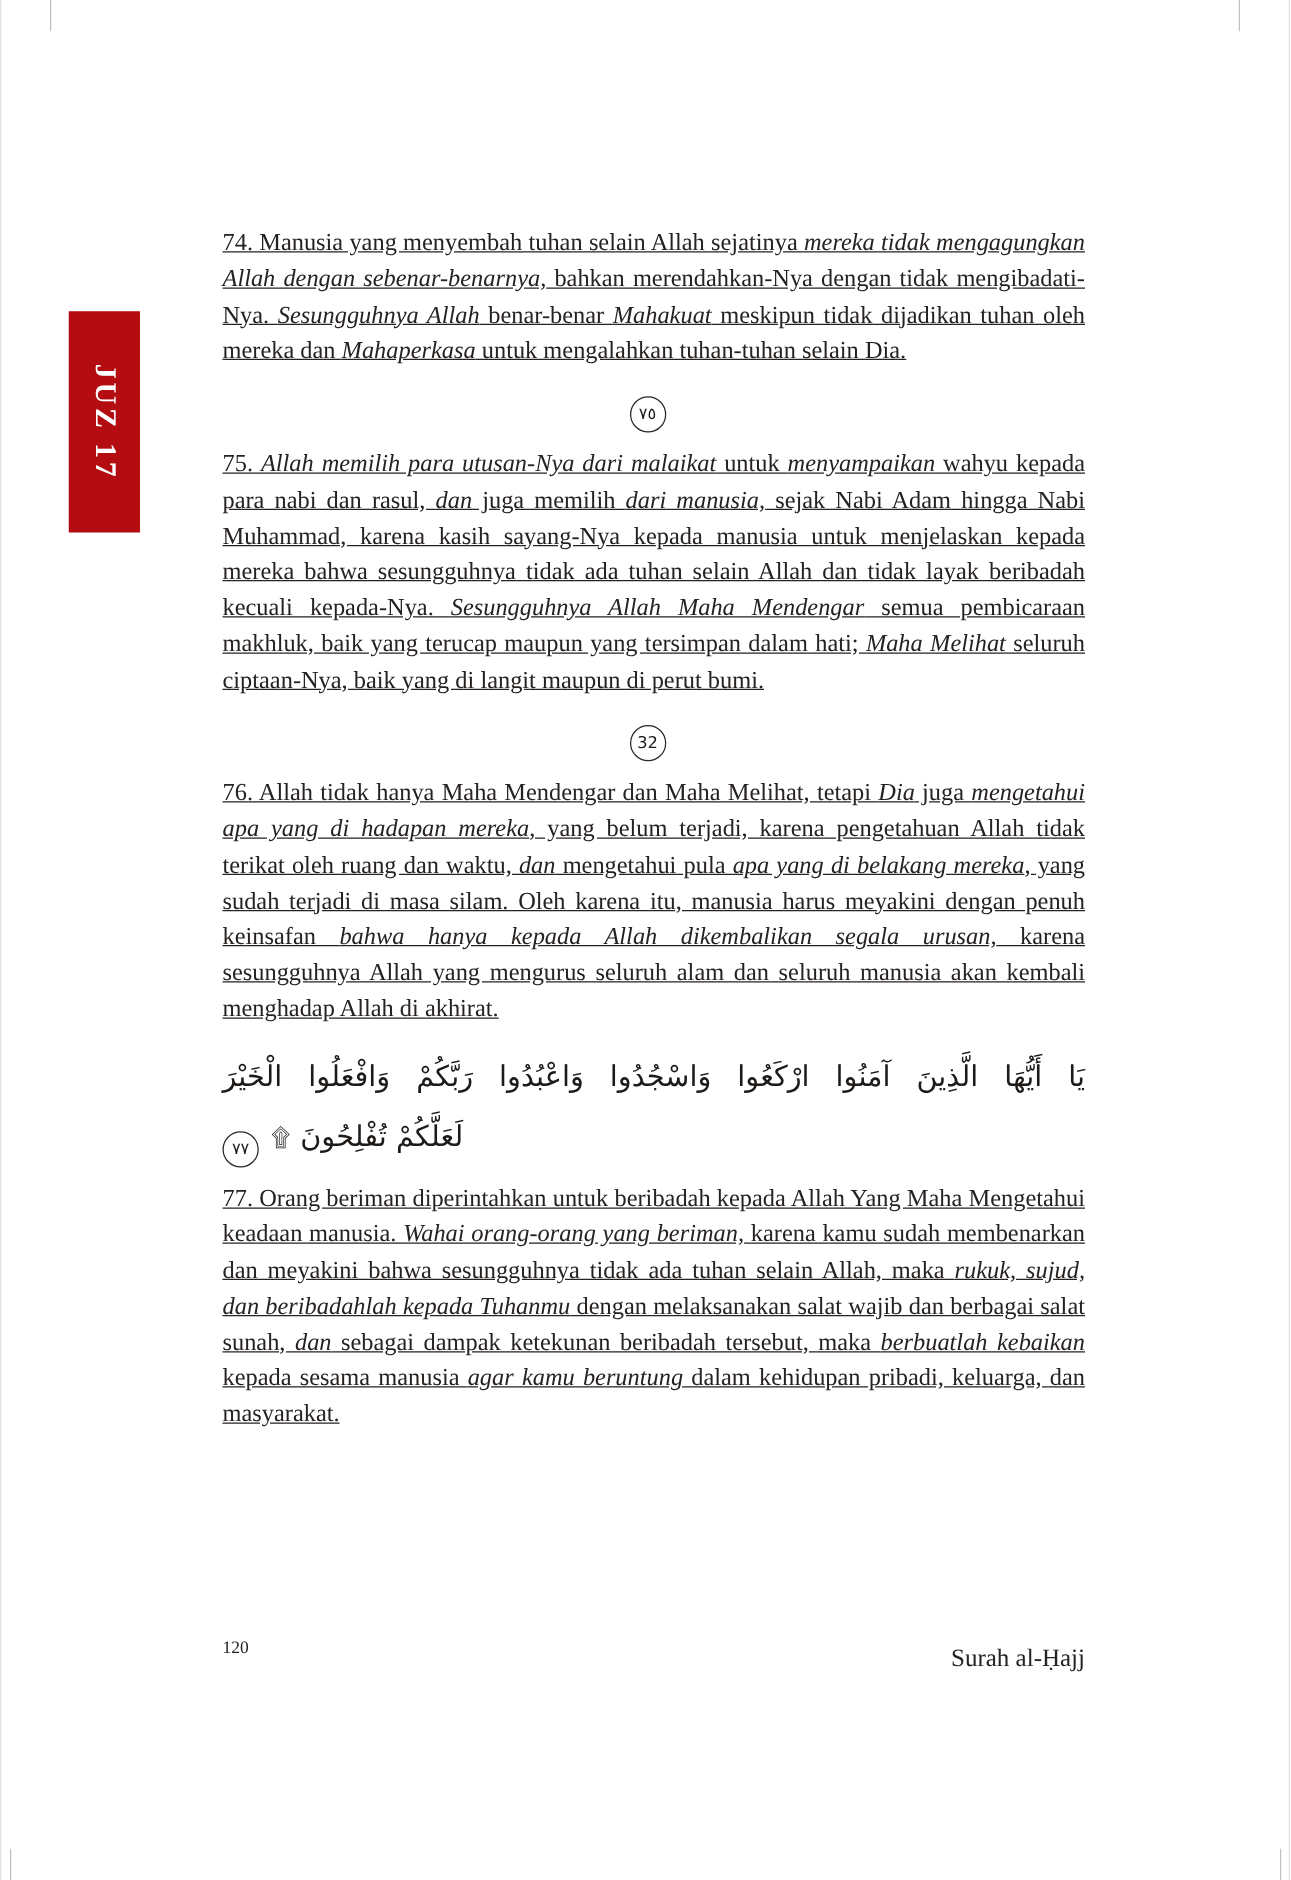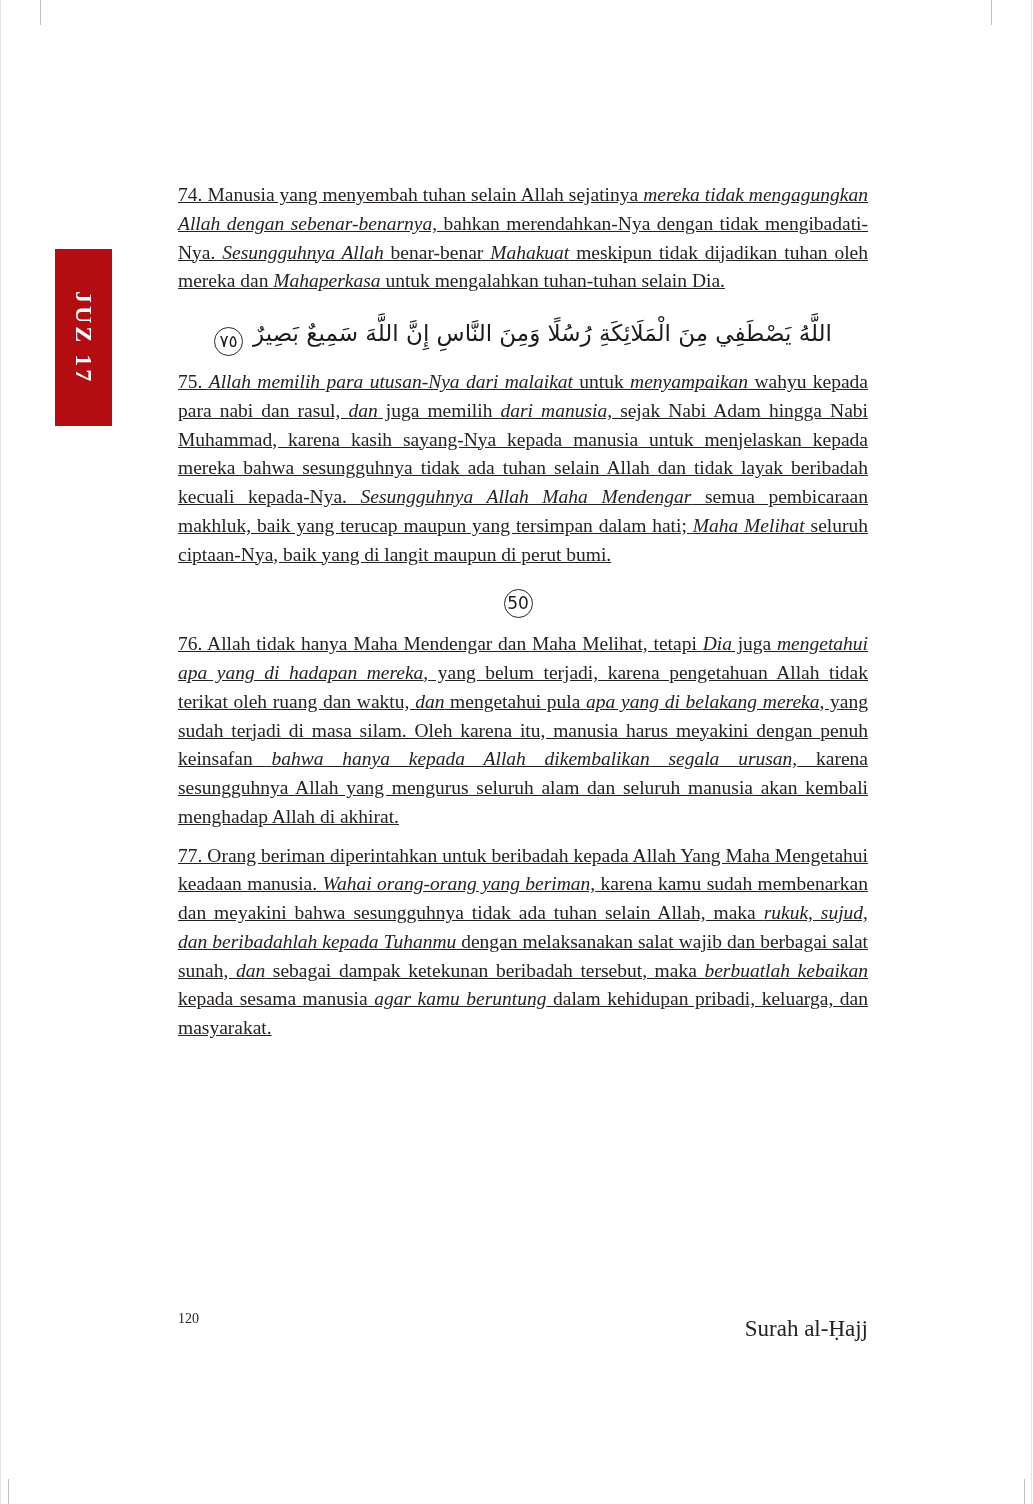--- a/index.html
+++ b/index.html
@@ -64,39 +64,39 @@
   .verse77 { margin: 16px 0 12px 0; }
   .v-just { direction: rtl; text-align: justify; text-align-last: justify; }
   .v-last { direction: rtl; text-align: left; margin-top: 2px; }
   .ayah-num {
     display: inline-flex;
     width: 27px; height: 27px;
     border: 1.5px solid #2a2622;
     border-radius: 50%;
     align-items: center; justify-content: center;
     font-family: "DejaVu Sans", sans-serif;
-    font-size: 17px;
+    font-size: 13px;
     line-height: 1;
     color: #1d1a18;
     margin-inline-start: 10px;
     vertical-align: -6px;
   }
   .ayah-num > span { display: block; }
   .sajdah { font-size: 20px; margin-inline-start: 8px; }
 
   
   .footer-left {
     position: absolute; left: 178px; top: 1311px;
     font-family: "Liberation Serif", "DejaVu Serif", serif;
     font-size: 14px; color: #262220;
   }
   .footer-right {
     position: absolute; right: 165px; top: 1316px;
     font-family: "Liberation Serif", "DejaVu Serif", serif;
-    font-size: 23px; color: #262220;
+    font-size: 20px; color: #262220;
   }
 </style>
 </head>
 <body>
 
 <div class="page">
 
   <div class="edge edge-l"></div>
   <div class="edge edge-r"></div>
   <div class="mark mark-tl"></div>
@@ -106,35 +106,43 @@
 
   <div class="juz-tab">
     <span>JUZ 17</span>
   </div>
 
   <main class="content">
 
     <p class="para"><span>74. Manusia yang menyembah tuhan selain Allah sejatinya </span><span class="it">mereka tidak mengagungkan Allah dengan sebenar-benarnya,</span><span> bahkan merendahkan-Nya dengan tidak mengibadati-Nya. </span><span class="it">Sesungguhnya Allah</span><span> benar-benar </span><span class="it">Mahakuat</span><span> meskipun tidak dijadikan tuhan oleh mereka dan </span><span class="it">Mahaperkasa</span><span> untuk mengalahkan tuhan-tuhan selain Dia.</span></p>
 
     <div class="verse-center">
-      <span class="ar">اللَّهُ يَصْطَفِي مِنَ الْمَلَائِكَةِ رُسُلًا وَمِنَ النَّاسِ إِنَّ اللَّهَ سَمِيعٌ بَصِيرٌ</span><span class="ayah-num">
+      <span class="ayah-num">
           <span>٧٥</span>
         </span>
     </div>
 
     <p class="para"><span>75. </span><span class="it">Allah memilih para utusan-Nya dari malaikat</span><span> untuk </span><span class="it">menyampaikan</span><span> wahyu kepada para nabi dan rasul, </span><span class="it">dan</span><span> juga memilih </span><span class="it">dari manusia,</span><span> sejak Nabi Adam hingga Nabi Muhammad, karena kasih sayang-Nya kepada manusia untuk menjelaskan kepada mereka bahwa sesungguhnya tidak ada tuhan selain Allah dan tidak layak beribadah kecuali kepada-Nya. </span><span class="it">Sesungguhnya Allah Maha Mendengar</span><span> semua pembicaraan makhluk, baik yang terucap maupun yang tersimpan dalam hati; </span><span class="it">Maha Melihat</span><span> seluruh ciptaan-Nya, baik yang di langit maupun di perut bumi.</span></p>
 
     <div class="verse-center">
       <span class="ayah-num">
-          <span>50</span>
+          <span>32</span>
         </span>
     </div>
 
     <p class="para"><span>76. Allah tidak hanya Maha Mendengar dan Maha Melihat, tetapi </span><span class="it">Dia</span><span> juga </span><span class="it">mengetahui apa yang di hadapan mereka</span><span>, yang belum terjadi, karena pengetahuan Allah tidak terikat oleh ruang dan waktu, </span><span class="it">dan</span><span> mengetahui pula </span><span class="it">apa yang di belakang mereka</span><span>, yang sudah terjadi di masa silam. Oleh karena itu, manusia harus meyakini dengan penuh keinsafan </span><span class="it">bahwa hanya kepada Allah dikembalikan segala urusan,</span><span> karena sesungguhnya Allah yang mengurus seluruh alam dan seluruh manusia akan kembali menghadap Allah di akhirat.</span></p>
 
+    <div class="verse77">
+      <div class="ar v-just">يَا أَيُّهَا الَّذِينَ آمَنُوا ارْكَعُوا وَاسْجُدُوا وَاعْبُدُوا رَبَّكُمْ وَافْعَلُوا الْخَيْرَ</div>
+      <div class="ar v-last">
+        <span>لَعَلَّكُمْ تُفْلِحُونَ</span><span class="sajdah">۩</span><span class="ayah-num">
+            <span>٧٧</span>
+          </span>
+      </div>
+    </div>
 
     <p class="para"><span>77. Orang beriman diperintahkan untuk beribadah kepada Allah Yang Maha Mengetahui keadaan manusia. </span><span class="it">Wahai orang-orang yang beriman,</span><span> karena kamu sudah membenarkan dan meyakini bahwa sesungguhnya tidak ada tuhan selain Allah, maka </span><span class="it">rukuk, sujud, dan beribadahlah kepada Tuhanmu</span><span> dengan melaksanakan salat wajib dan berbagai salat sunah, </span><span class="it">dan</span><span> sebagai dampak ketekunan beribadah tersebut, maka </span><span class="it">berbuatlah kebaikan</span><span> kepada sesama manusia </span><span class="it">agar kamu beruntung</span><span> dalam kehidupan pribadi, keluarga, dan masyarakat.</span></p>
 
   </main>
 
   <div class="footer-left">120</div>
   <div class="footer-right">Surah al-Ḥajj</div>
 
 </div>
 

